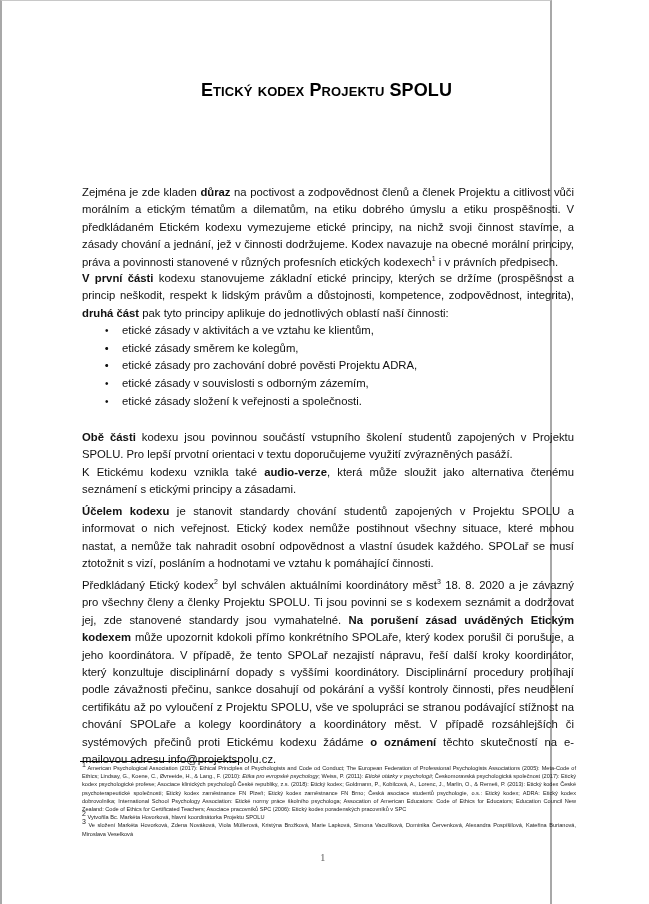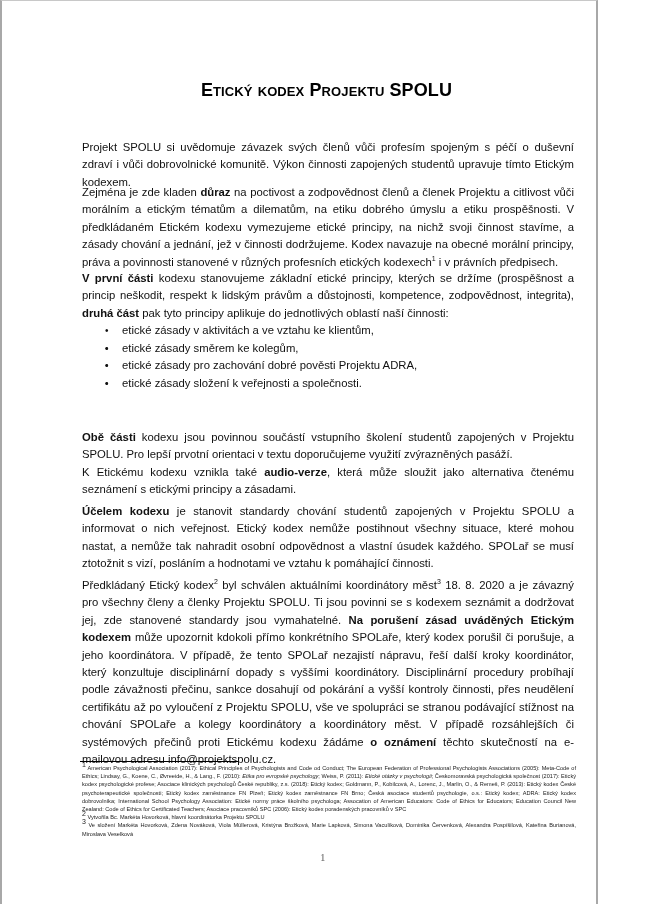--- a/index.html
+++ b/index.html
@@ -4,21 +4,21 @@
 <style>
   html, body { margin: 0; padding: 0; }
   body {
     width: 649px; height: 904px; overflow: hidden;
     background: #ffffff;
     font-family: "Liberation Sans", sans-serif;
     color: #111;
   }
   .page {
     position: absolute; left: 0; top: 0;
-    width: 598px; height: 904px;
+    width: 552px; height: 904px;
     border-top: 1px solid #c8c8c8;
     border-left: 2px solid #a8a8a8;
     border-right: 2px solid #a8a8a8;
     background: #fff;
     box-sizing: border-box;
   }
   .title {
     position: absolute; left: 0; width: 649px; top: 79px;
     text-align: center;
     font-size: 18px; font-weight: bold; letter-spacing: 0.1px;
@@ -54,37 +54,34 @@
     font-family: "Liberation Serif", serif;
   }
 </style>
 </head>
 <body>
 
 <div class="page">
 
   <div class="title">Etický kodex Projektu SPOLU</div>
 
-  <div class="body-text justify-last" style="top:138px;">
-    <p>Projekt SPOLU si uvědomuje závazek svých členů vůči profesím spojeným s péčí o duševní zdraví i vůči dobrovolnické komunitě. Výkon činnosti zapojených studentů upravuje tímto Etickým kodexem.</p>
-  </div>
 
   <div class="body-text justify-last" style="top:183px;">
     <p><span>Zejména je zde kladen </span><b>důraz</b><span> na poctivost a zodpovědnost členů a členek Projektu a citlivost vůči morálním a etickým tématům a dilematům, na etiku dobrého úmyslu a etiku prospěšnosti. V předkládaném Etickém kodexu vymezujeme etické principy, na nichž svoji činnost stavíme, a zásady chování a jednání, jež v činnosti dodržujeme. Kodex navazuje na obecné morální principy, práva a povinnosti stanovené v různých profesních etických kodexech</span><sup>1</sup><span> i v právních předpisech.</span></p>
   </div>
 
   <div class="body-text justify-last" style="top:269px;">
     <p><b>V první části</b><span> kodexu stanovujeme základní etické principy, kterých se držíme (prospěšnost a princip neškodit, respekt k lidským právům a důstojnosti, kompetence, zodpovědnost, integrita), </span><b>druhá část</b><span> pak tyto principy aplikuje do jednotlivých oblastí naší činnosti:</span></p>
     <ul class="bullets">
       <li><span class="bullet">•</span><span>etické zásady v aktivitách a ve vztahu ke klientům,</span></li>
       <li><span class="bullet">•</span></li>
       <li><span class="bullet">•</span><span>etické zásady směrem ke kolegům,</span></li>
       <li><span class="bullet">•</span></li>
       <li><span class="bullet">•</span><span>etické zásady pro zachování dobré pověsti Projektu ADRA,</span></li>
-      <li><span class="bullet">•</span></li>
+      <li><span class="bullet">•</span><span>etické zásady v souvislosti s odborným zázemím,</span></li>
       <li><span class="bullet">•</span><span>etické zásady složení k veřejnosti a společnosti.</span></li>
     </ul>
   </div>
 
   <div class="body-text justify-last" style="top:428px;">
     <p><b>Obě části</b><span> kodexu jsou povinnou součástí vstupního školení studentů zapojených v Projektu SPOLU. Pro lepší prvotní orientaci v textu doporučujeme využití zvýrazněných pasáží.</span></p>
     <p><span>K Etickému kodexu vznikla také </span><b>audio-verze</b><span>, která může sloužit jako alternativa čtenému seznámení s etickými principy a zásadami.</span></p>
   </div>
 
   <div class="body-text justify-last" style="top:502px;">

